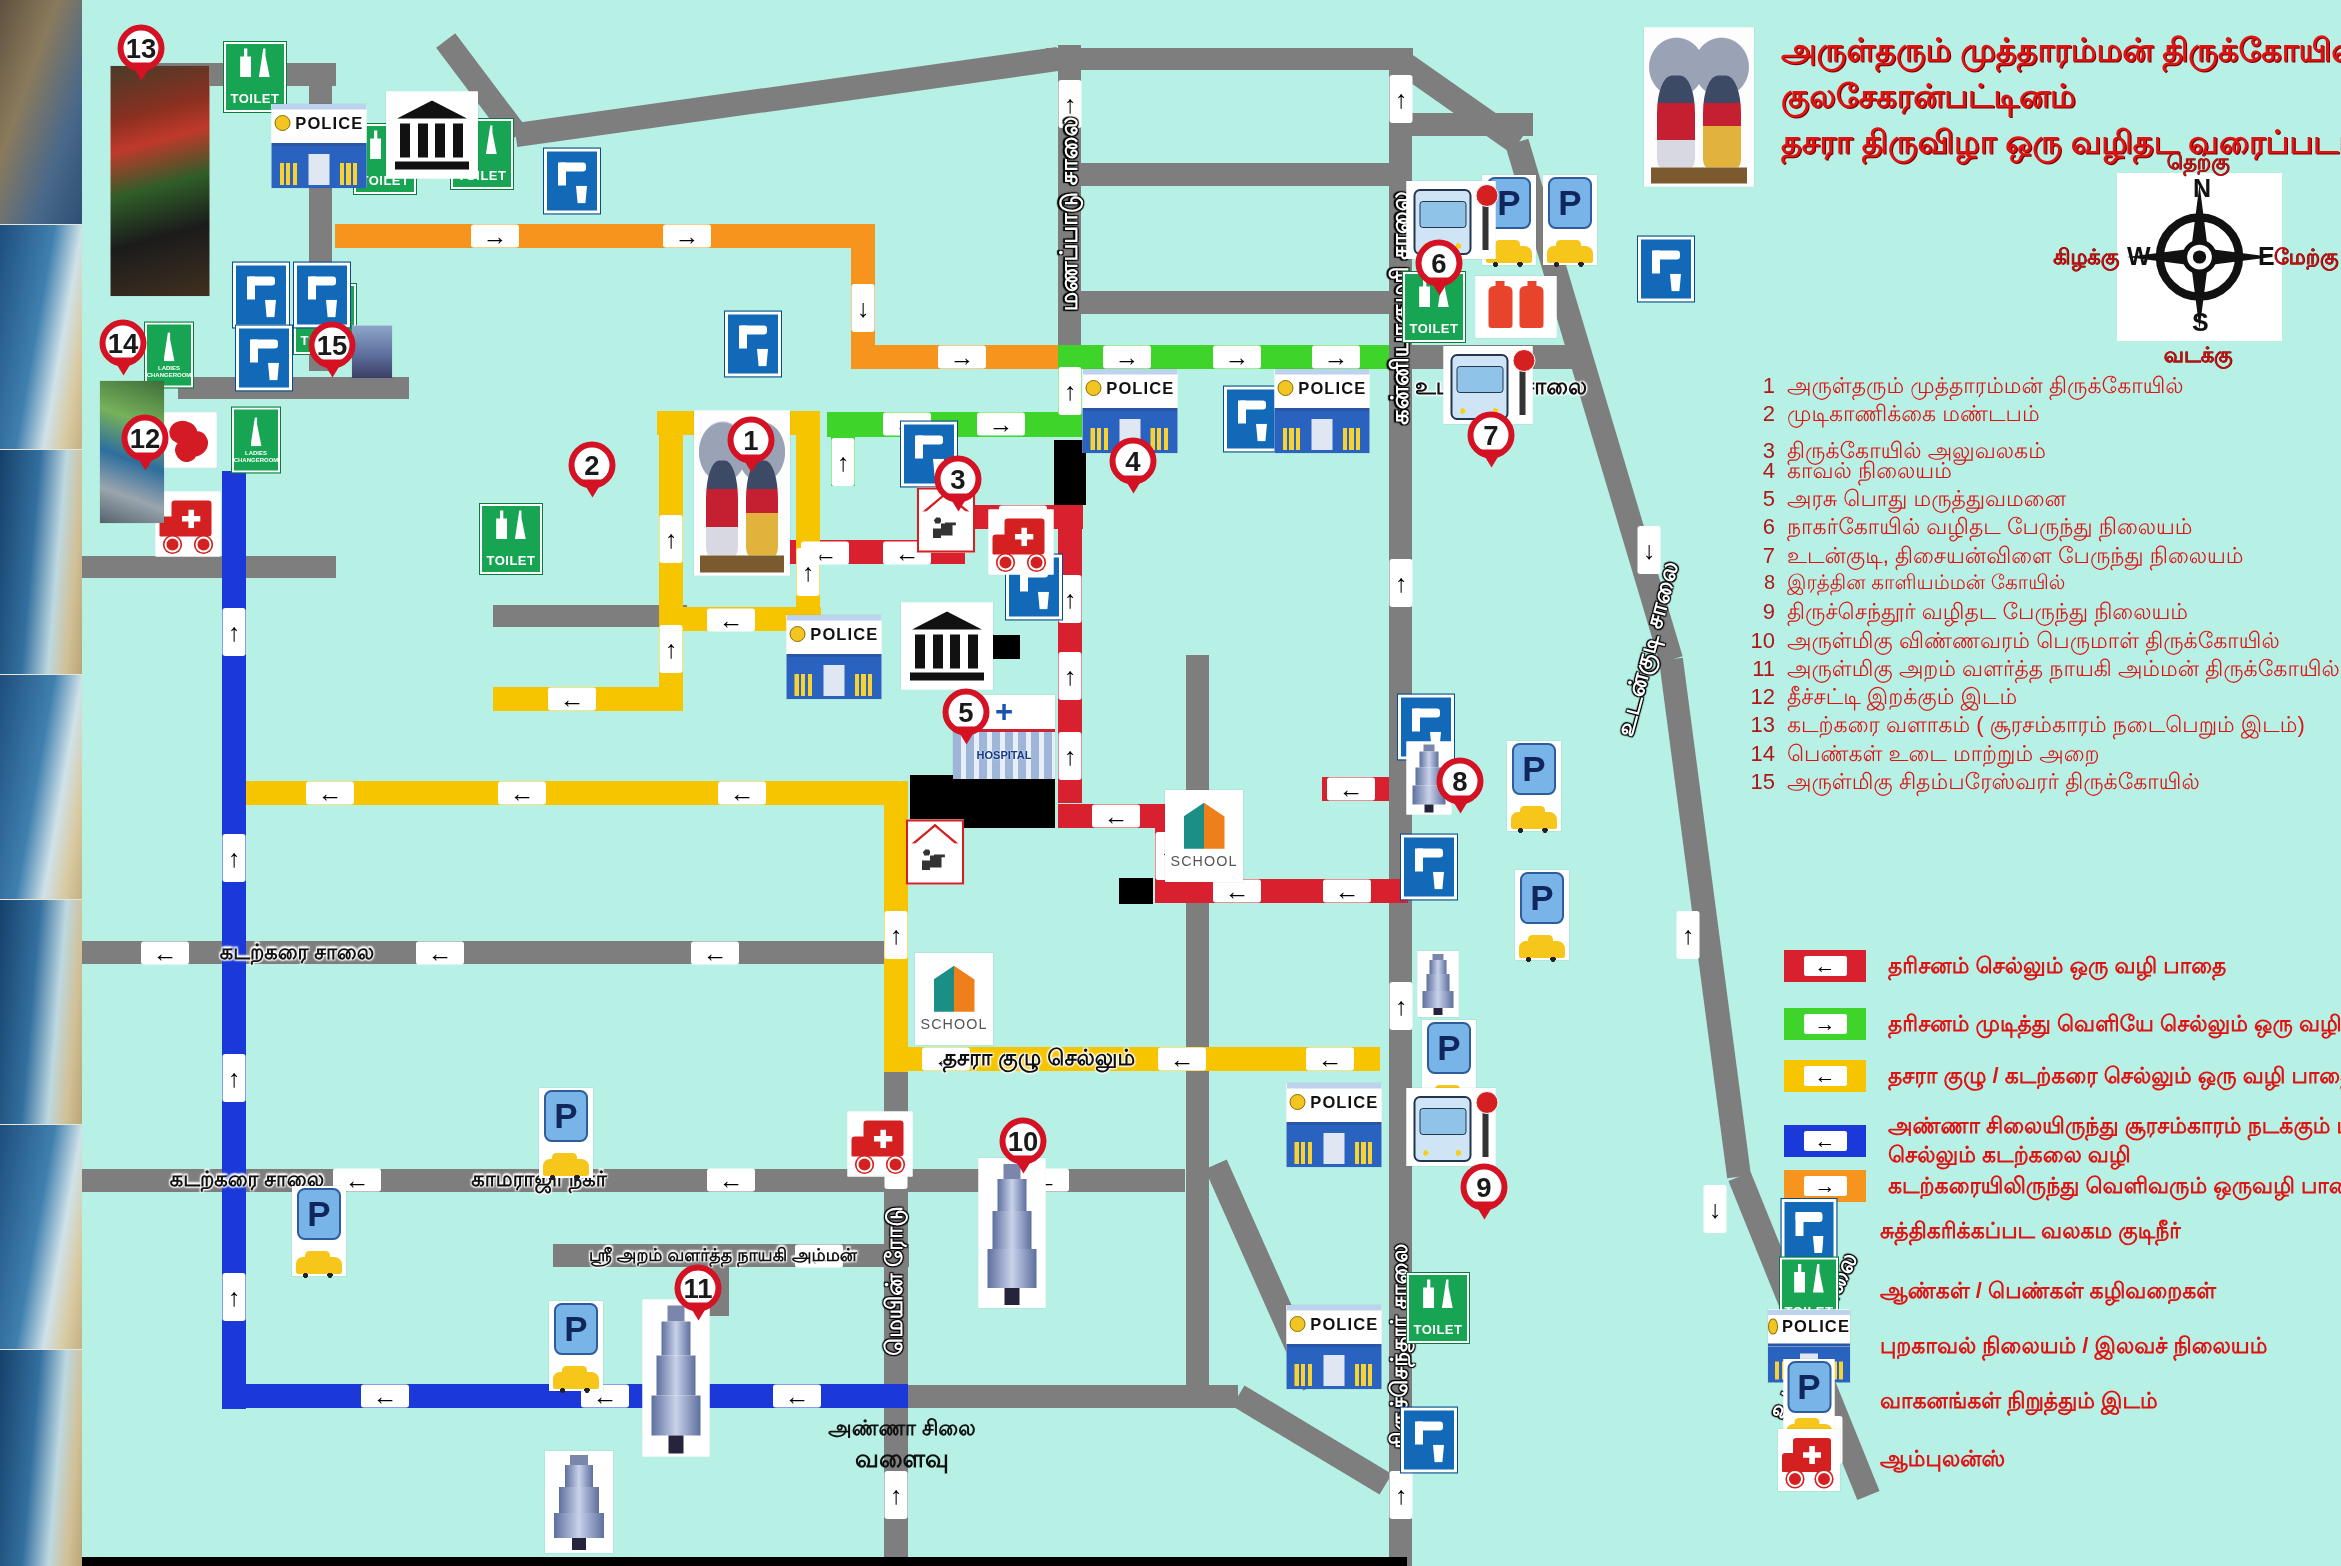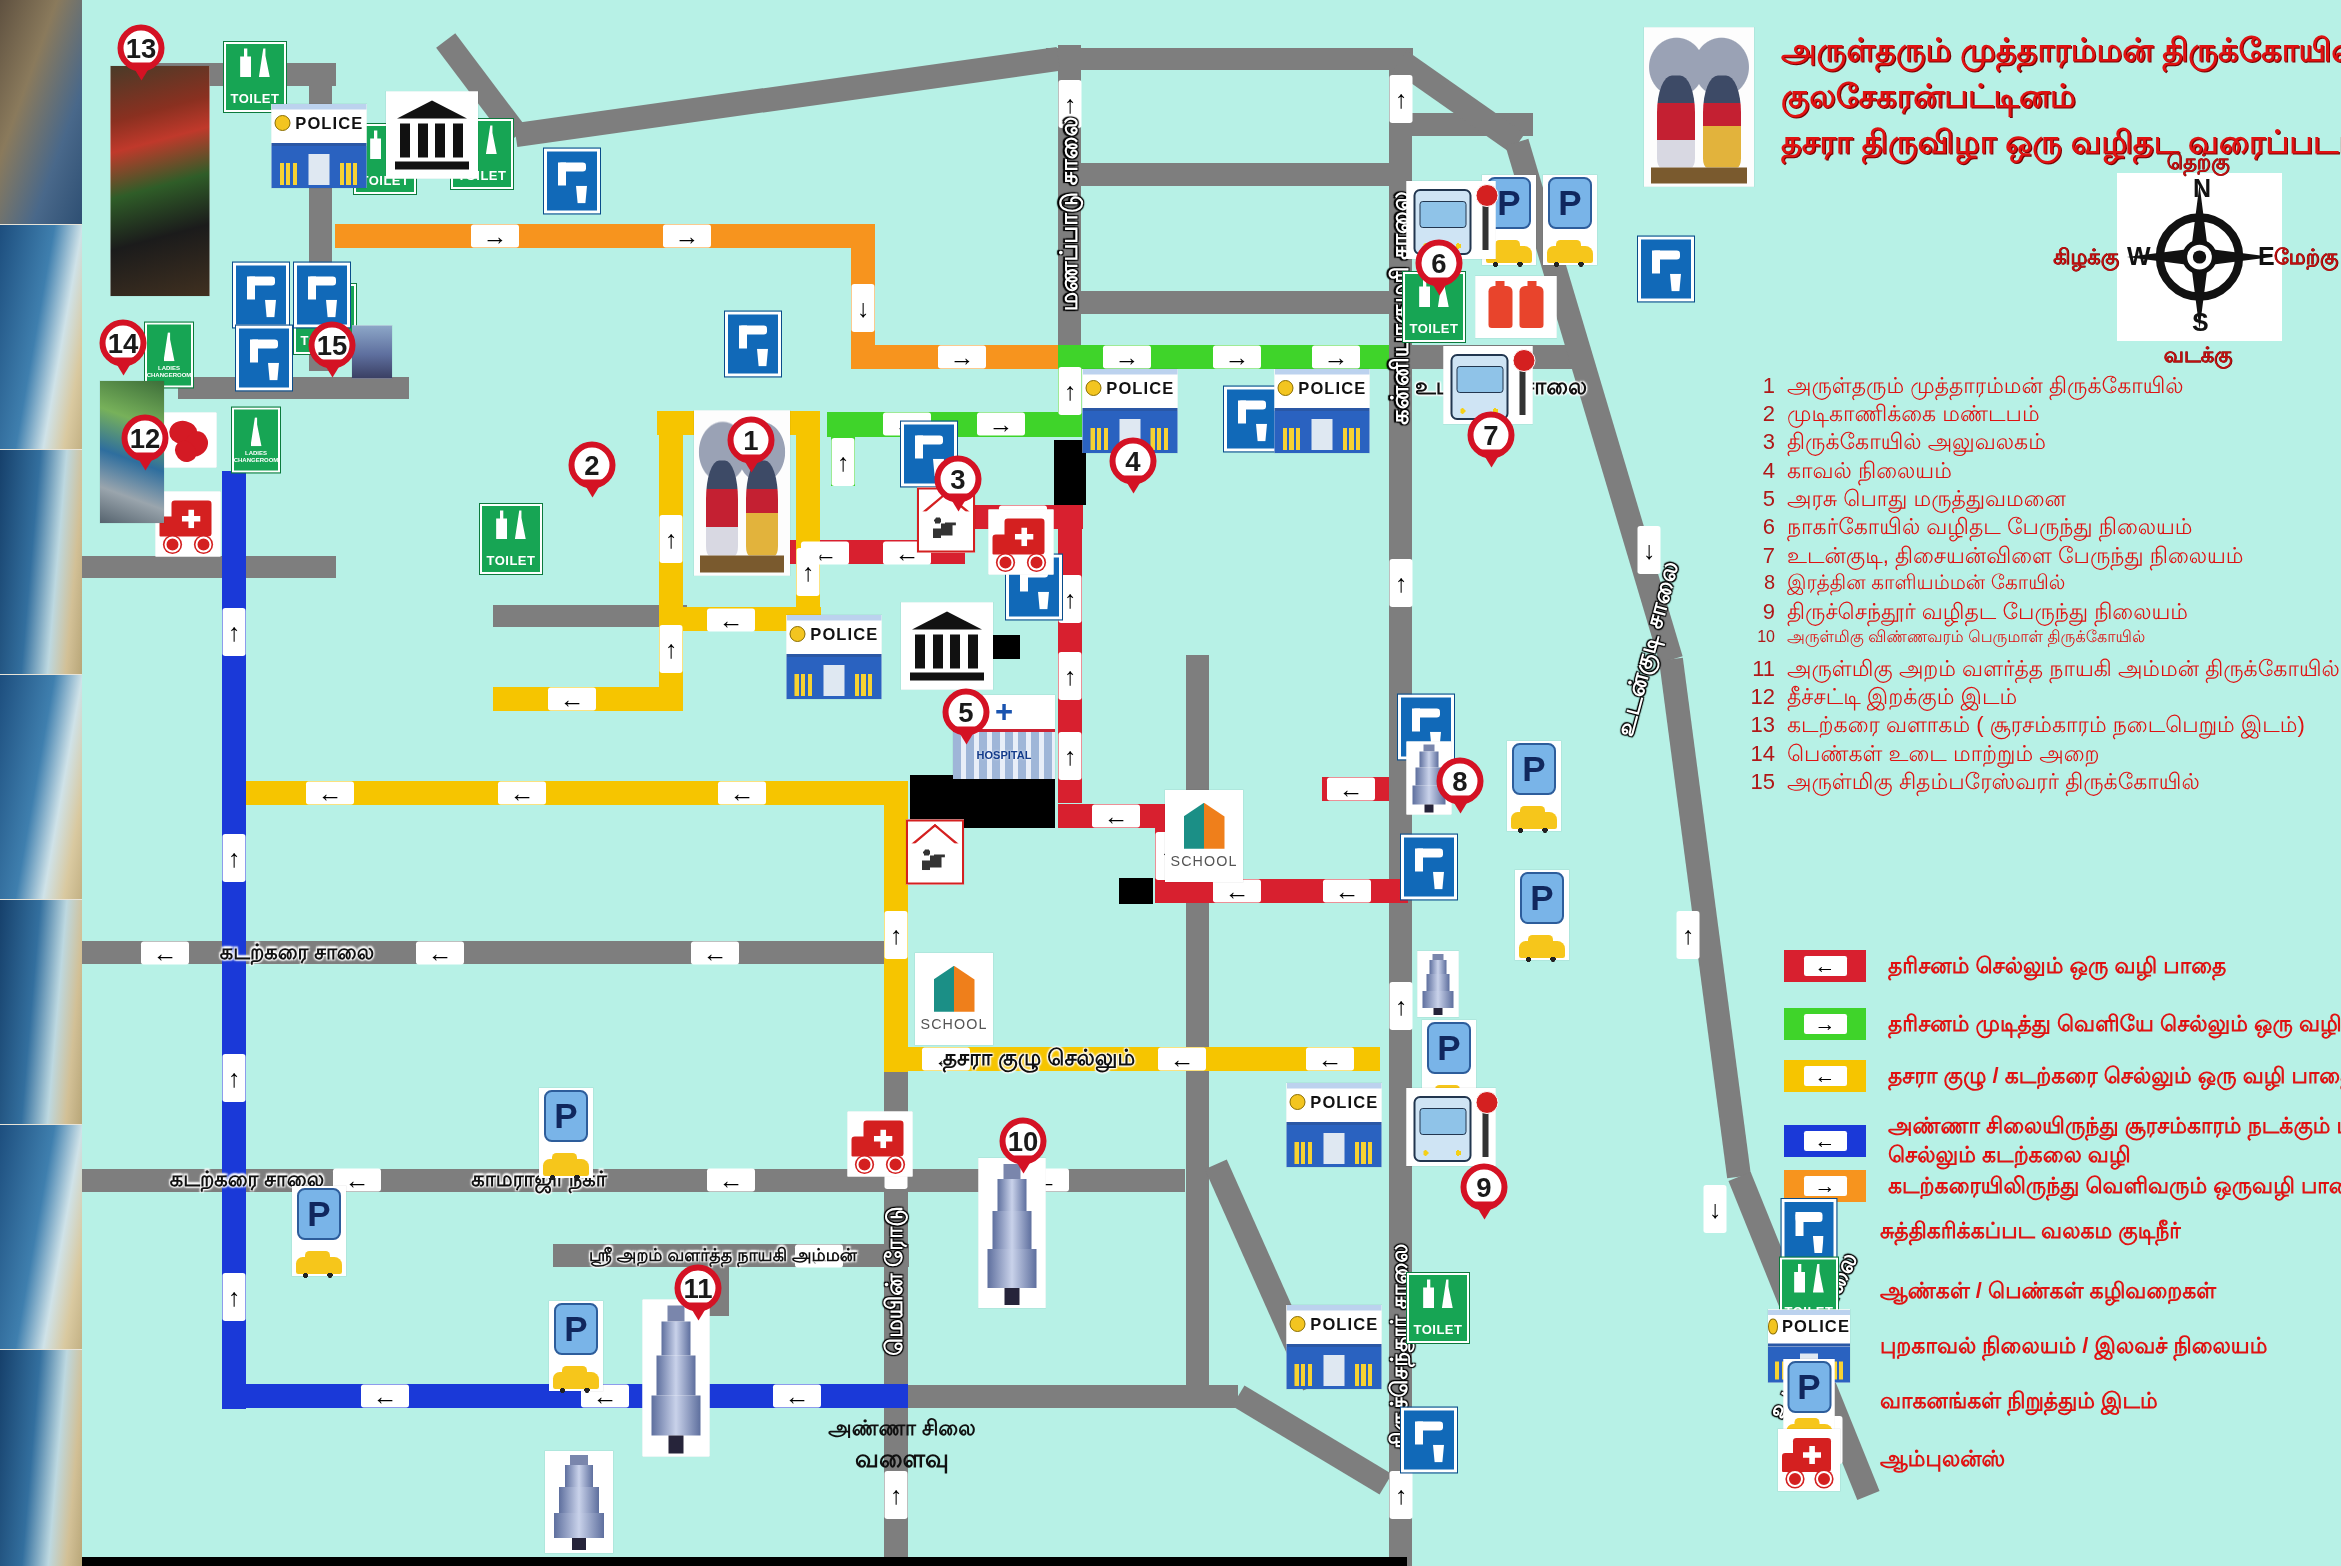--- a/index.html
+++ b/index.html
@@ -777,35 +777,35 @@
   <div class="clab" style="left:2198px;top:163px;">தெற்கு</div>
   <div class="clab" style="left:2198px;top:356px;">வடக்கு</div>
   <div class="clab" style="left:2086px;top:258px;">கிழக்கு</div>
   <div class="clab" style="left:2306px;top:258px;">மேற்கு</div>
 
   <div id="locations">
       <div class="loc-row" style="left:1737px;top:373px;font-size:22px;">
        <span class="loc-num">1</span><span class="loc-txt">அருள்தரும் முத்தாரம்மன் திருக்கோயில்</span></div>
       <div class="loc-row" style="left:1737px;top:401px;font-size:22px;">
        <span class="loc-num">2</span><span class="loc-txt">முடிகாணிக்கை மண்டபம்</span></div>
-      <div class="loc-row" style="left:1737px;top:429px;font-size:22px;">
+      <div class="loc-row" style="left:1737px;top:438px;font-size:22px;">
        <span class="loc-num">3</span><span class="loc-txt">திருக்கோயில் அலுவலகம்</span></div>
       <div class="loc-row" style="left:1737px;top:458px;font-size:22px;">
        <span class="loc-num">4</span><span class="loc-txt">காவல் நிலையம்</span></div>
       <div class="loc-row" style="left:1737px;top:486px;font-size:22px;">
        <span class="loc-num">5</span><span class="loc-txt">அரசு பொது மருத்துவமனை</span></div>
       <div class="loc-row" style="left:1737px;top:514px;font-size:22px;">
        <span class="loc-num">6</span><span class="loc-txt">நாகர்கோயில் வழிதட பேருந்து நிலையம்</span></div>
       <div class="loc-row" style="left:1737px;top:543px;font-size:22px;">
        <span class="loc-num">7</span><span class="loc-txt">உடன்குடி, திசையன்விளை பேருந்து நிலையம்</span></div>
       <div class="loc-row" style="left:1737px;top:571px;font-size:20px;">
        <span class="loc-num">8</span><span class="loc-txt">இரத்தின காளியம்மன் கோயில்</span></div>
       <div class="loc-row" style="left:1737px;top:599px;font-size:22px;">
        <span class="loc-num">9</span><span class="loc-txt">திருச்செந்தூர் வழிதட பேருந்து நிலையம்</span></div>
-      <div class="loc-row" style="left:1737px;top:628px;font-size:16px;">
+      <div class="loc-row" style="left:1737px;top:628px;font-size:22px;">
        <span class="loc-num">10</span><span class="loc-txt">அருள்மிகு விண்ணவரம் பெருமாள் திருக்கோயில்</span></div>
       <div class="loc-row" style="left:1737px;top:656px;font-size:22px;">
        <span class="loc-num">11</span><span class="loc-txt">அருள்மிகு அறம் வளர்த்த நாயகி அம்மன் திருக்கோயில்</span></div>
       <div class="loc-row" style="left:1737px;top:684px;font-size:22px;">
        <span class="loc-num">12</span><span class="loc-txt">தீச்சட்டி இறக்கும் இடம்</span></div>
       <div class="loc-row" style="left:1737px;top:712px;font-size:22px;">
        <span class="loc-num">13</span><span class="loc-txt">கடற்கரை வளாகம் ( சூரசம்காரம் நடைபெறும் இடம்)</span></div>
       <div class="loc-row" style="left:1737px;top:741px;font-size:22px;">
        <span class="loc-num">14</span><span class="loc-txt">பெண்கள் உடை மாற்றும் அறை</span></div>
       <div class="loc-row" style="left:1737px;top:769px;font-size:22px;">

